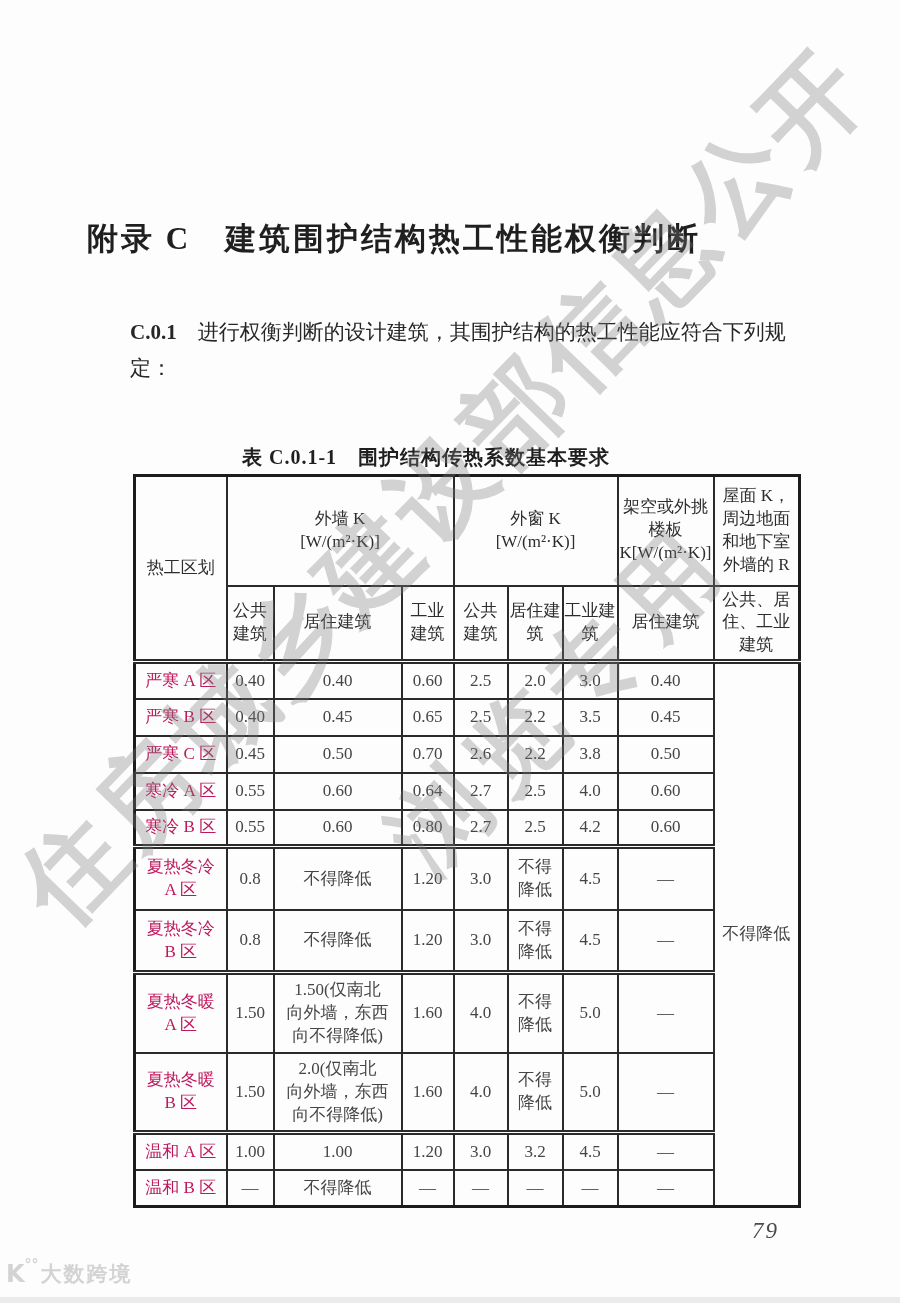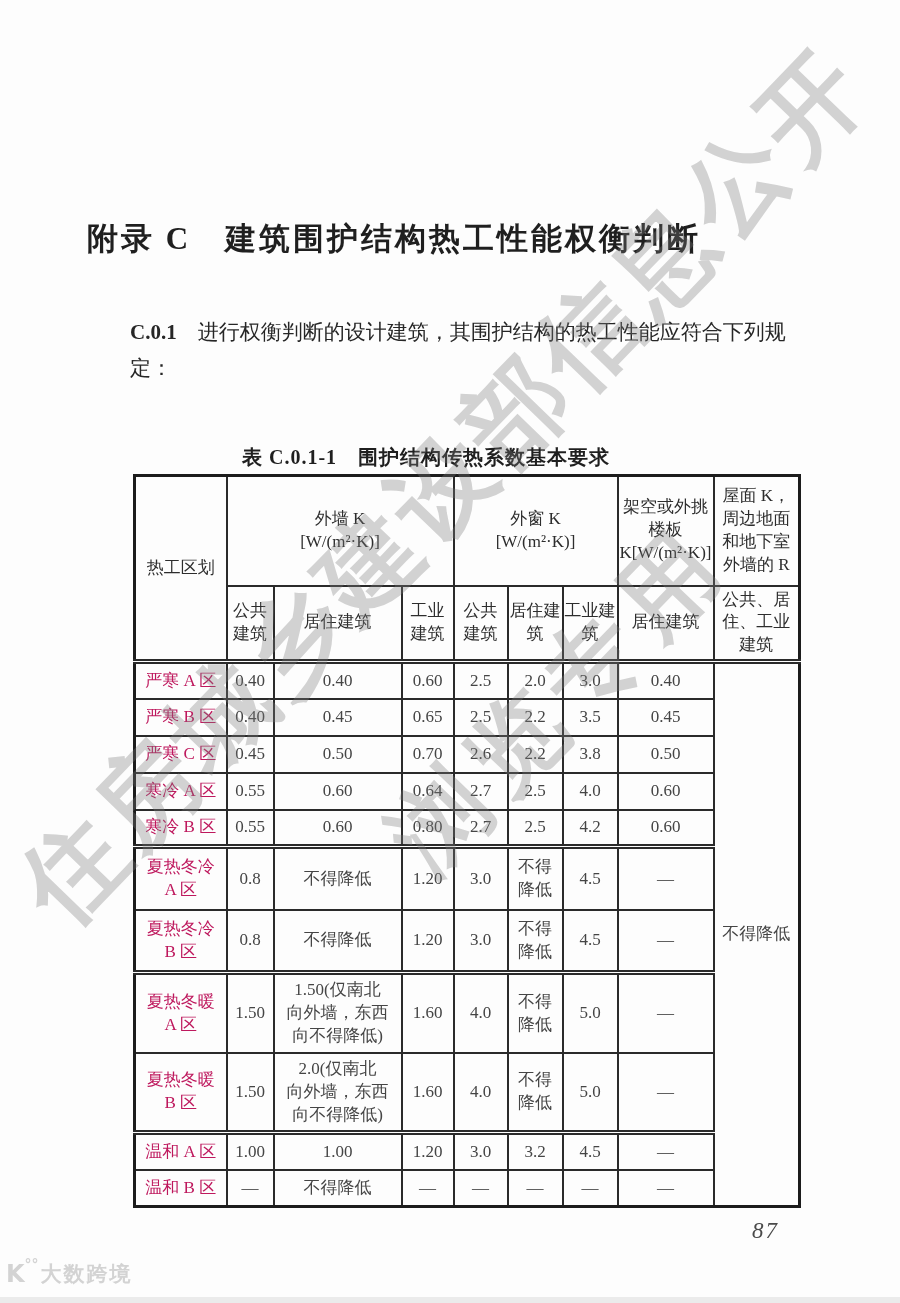--- a/index.html
+++ b/index.html
@@ -265,20 +265,20 @@
       <td>不得降低</td>
       <td>—</td>
       <td>—</td>
       <td>—</td>
       <td>—</td>
       <td>—</td>
     </tr>
   </tbody>
 </table>
 
-<div class="page-number">87</div>
+<div class="page-number">79</div>
 
 <div class="corner-logo">
   <span class="logo-k">K</span>
   <span>大数跨境</span>
 </div>
 
 <div class="bottom-bar"></div>
 
 </body></html>

